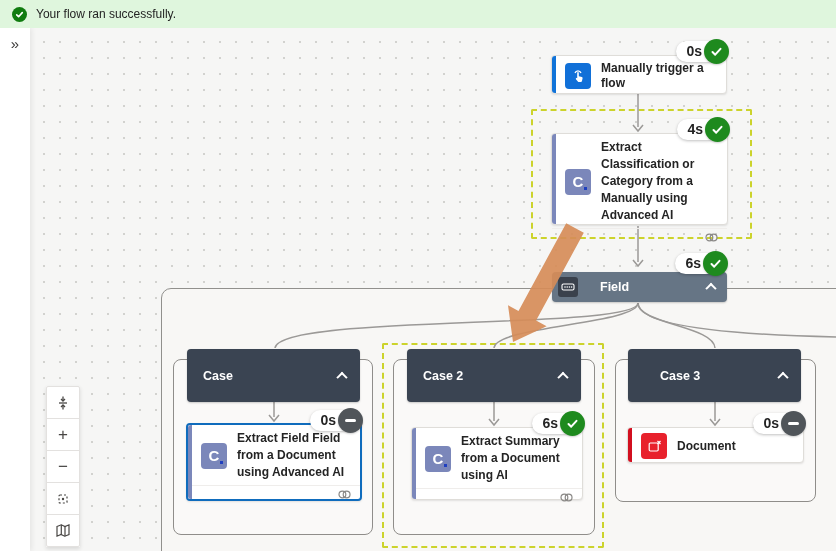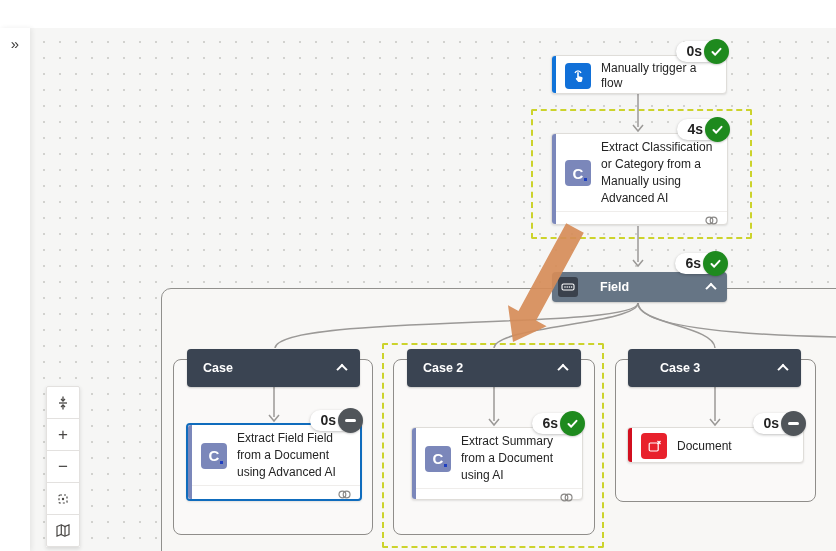--- a/index.html
+++ b/index.html
@@ -39,40 +39,40 @@
 
   .dash-box { position:absolute; border:2px dashed #ccd32c; border-radius:2px; z-index:2; }
   #highlight-classification { left:531px; top:109px; width:221px; height:130px; }
   #highlight-case2 { left:382px; top:343px; width:222px; height:205px; }
 
   
   .scope-header { position:absolute; border-radius:4px; display:flex; align-items:center;
                   color:#fff; font-size:12.5px; font-weight:700; z-index:4; cursor:pointer;
                   box-shadow:0 1px 2px rgba(0,0,0,.2); }
   #switch-header { left:552px; top:272px; width:175px; height:30px; background:#667585; padding:0 12px 0 6px; }
-  .case-header { background:#3a4452; padding:0 14px 0 16px; height:38px;gap:36px; }
+  .case-header { background:#3a4452; padding:0 14px 0 16px; height:53px;gap:36px; }
   #case1-header { left:187px; top:349px; width:173px; }
   #case2-header { left:407px; top:349px; width:174px; }
   #case3-header { left:628px; top:349px; width:173px;padding-left:32px; }
   .hdr-label { flex:1; }
   .switch-glyph { width:20px; height:20px; background:#3a414c; border-radius:3px; margin-right:22px;
                   display:flex; align-items:center; justify-content:center; flex:none; }
   .chev { width:8px; height:8px; border-left:2px solid #fff; border-top:2px solid #fff;
           transform:rotate(45deg) translate(1px,1px); flex:none; }
 
   
   .node { position:absolute; background:#fff; border:1px solid #dfddd9; border-radius:4px;
           box-shadow:0 1px 2px rgba(0,0,0,.1); display:flex; flex-direction:column; z-index:4; cursor:pointer; }
   .node .accent { position:absolute; left:0; top:0; bottom:0; width:4px; border-radius:3px 0 0 3px; }
   .node-main { display:flex; align-items:center; gap:10px; padding:5px 8px 4px 13px; flex:1; }
   .op-icon { width:26px; height:26px; border-radius:4px; flex:none; position:relative;
              display:flex; align-items:center; justify-content:center; color:#fff;
              font-weight:700; font-size:15px; }
   .cdot { position:absolute; right:4px; bottom:5px; width:3px; height:3px; background:#1f3fbf; }
-  .node-title { font-size:12px; font-weight:400; color:#242424; line-height:17px; }
+  .node-title { font-size:12px; font-weight:700; color:#242424; line-height:17px; }
   .node-footer { border-top:1px solid #efedeb; height:20px; display:flex; align-items:center;
                  justify-content:flex-end; padding:0 8px; flex:none; }
 
   #trigger-card { left:551px; top:55px; width:176px; height:39px; }
   #trigger-card .node-title { line-height:15px; }
   #classification-card { left:551px; top:133px; width:177px; height:92px; }
   #fields-card { left:186px; top:423px; width:176px; height:78px; border:2px solid #0f6cbd; }
   #summary-card { left:411px; top:427px; width:172px; height:73px; }
   #terminate-card { left:627px; top:427px; width:177px; height:36px; }
 
@@ -302,18 +302,26 @@
     </div>
     <div class="tool-btn">
       <svg width="16" height="15" viewBox="0 0 16 15" fill="none" stroke="#484644" stroke-width="1.2">
           <path d="M2 3.5 L6.3 1.8 L10 3.5 L14 1.8 V11.5 L9.7 13.2 L6 11.5 L2 13.2 Z"></path>
           <line x1="6.3" y1="1.8" x2="6.3" y2="11.5"></line>
           <line x1="10" y1="3.5" x2="10" y2="13.2"></line>
         </svg>
     </div>
   </div>
 
+  <div class="banner">
+    <span class="banner-check">
+      <svg width="9" height="9" viewBox="0 0 13 13">
+          <path d="M2.5 7 L5.2 9.7 L10.5 3.8" stroke="#fff" stroke-width="2.4" fill="none" stroke-linecap="round" stroke-linejoin="round"></path>
+        </svg>
+    </span>
+    <span class="banner-text">Your flow ran successfully.</span>
+  </div>
 
   <div class="side-panel">
     <div class="expand-btn">»</div>
   </div>
 
 </div>
 
 </body></html>

